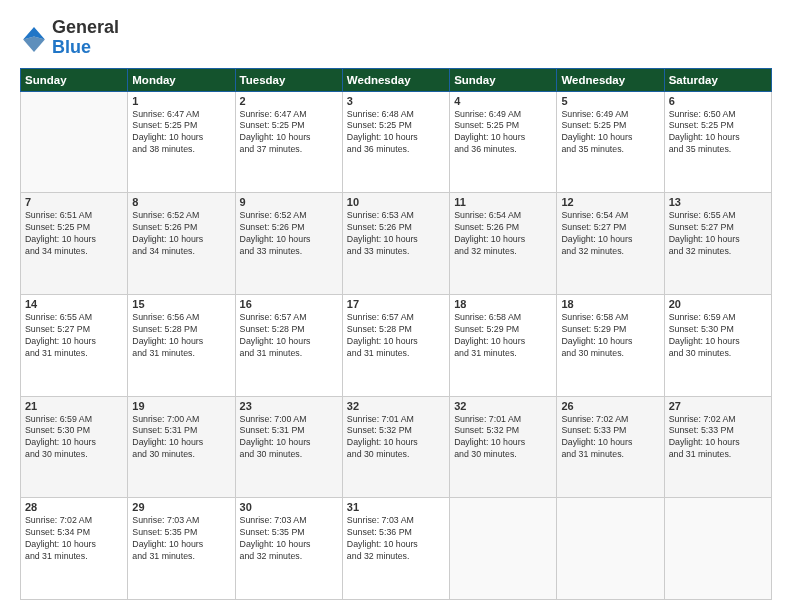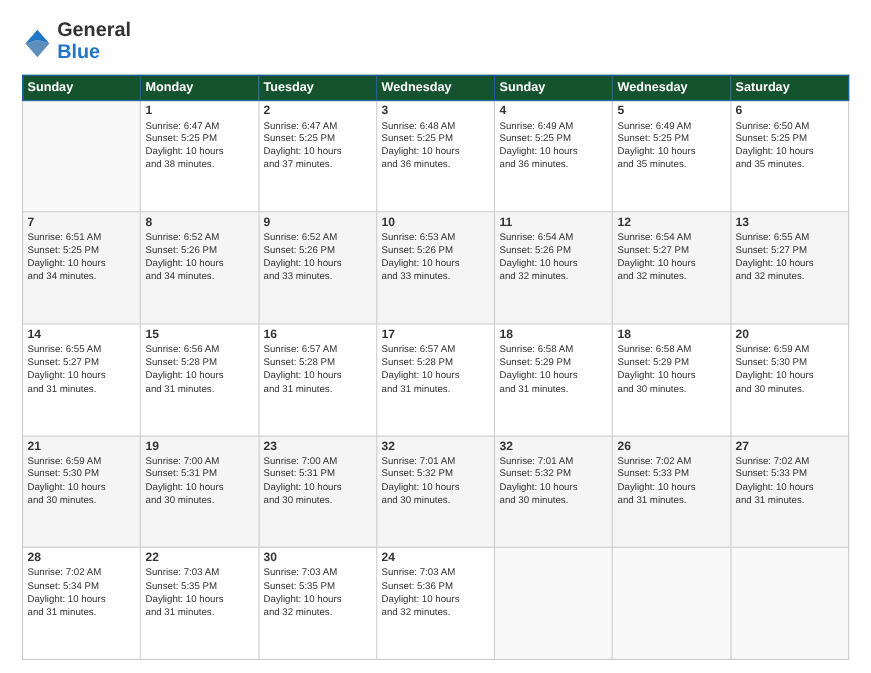--- a/index.html
+++ b/index.html
@@ -242,29 +242,29 @@
             <span class="day-num">27</span>
             <div class="day-info">Sunrise: 7:02 AM<br>Sunset: 5:33 PM<br>Daylight: 10 hours<br>and 31 minutes.</div>
           </td>
         </tr>
         <tr class="last-row">
           <td>
             <span class="day-num">28</span>
             <div class="day-info">Sunrise: 7:02 AM<br>Sunset: 5:34 PM<br>Daylight: 10 hours<br>and 31 minutes.</div>
           </td>
           <td>
-            <span class="day-num">22</span>
+            <span class="day-num">29</span>
             <div class="day-info">Sunrise: 7:03 AM<br>Sunset: 5:35 PM<br>Daylight: 10 hours<br>and 31 minutes.</div>
           </td>
           <td>
             <span class="day-num">30</span>
             <div class="day-info">Sunrise: 7:03 AM<br>Sunset: 5:35 PM<br>Daylight: 10 hours<br>and 32 minutes.</div>
           </td>
           <td>
-            <span class="day-num">24</span>
+            <span class="day-num">31</span>
             <div class="day-info">Sunrise: 7:03 AM<br>Sunset: 5:36 PM<br>Daylight: 10 hours<br>and 32 minutes.</div>
           </td>
           <td class="empty-cell"></td>
           <td class="empty-cell"></td>
           <td class="empty-cell"></td>
         </tr>
       </tbody>
   </table>
 </div>
 

